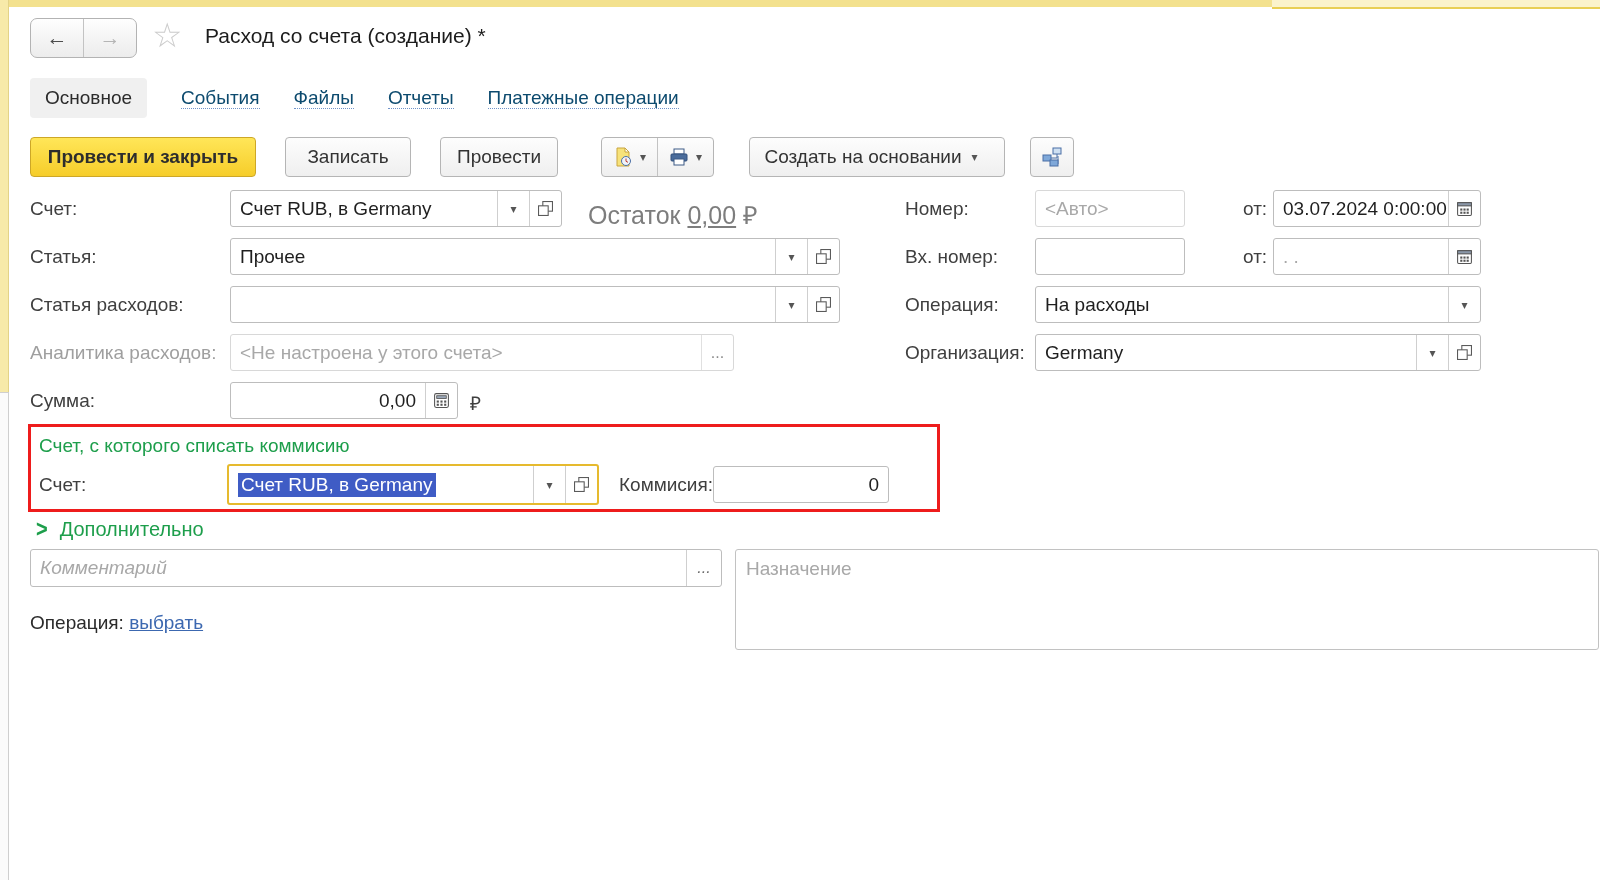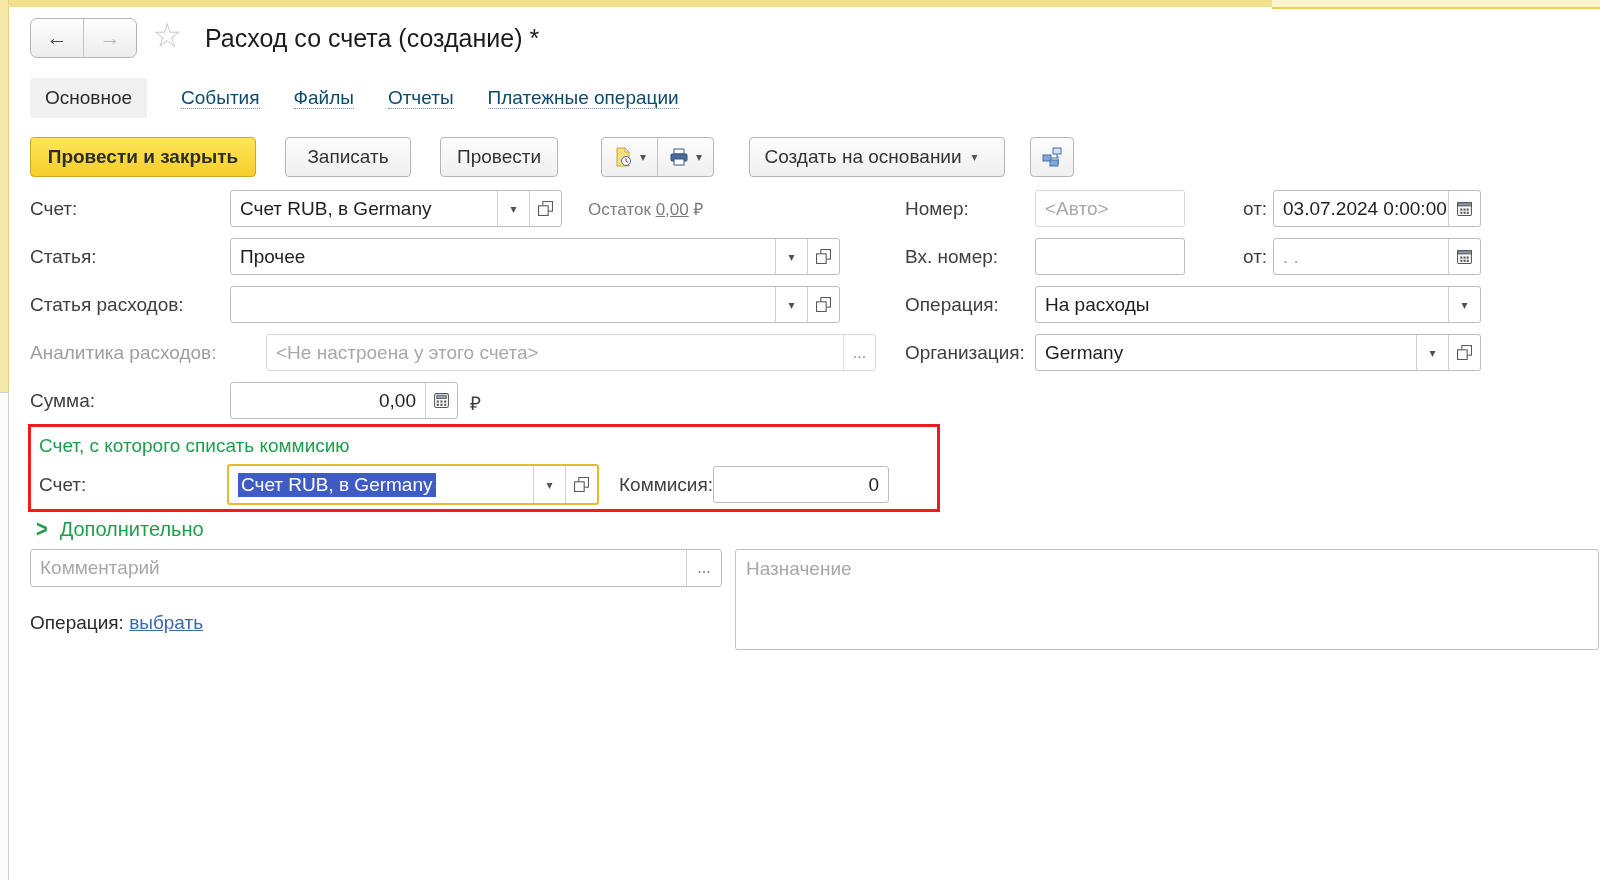--- a/index.html
+++ b/index.html
@@ -12,21 +12,21 @@
   .ts2{left:1272px;top:0;width:328px;height:7px;background:#fbf3cb;border-bottom:2px solid #e9cf55;}
   .ls1{left:0;top:0;width:8px;height:392px;background:#f7eaa9;border-right:1px solid #e3d387;}
   .ls2{left:0;top:392px;width:8px;height:488px;background:#fbfbfb;border-right:1px solid #cfcfcf;border-top:1px solid #cfcfcf;}
 
   
   .navgroup{display:flex;height:38px;border:1px solid #b3b3b3;border-radius:7px;overflow:hidden;
             background:linear-gradient(#fefefe,#ececec);}
   .navbtn{width:52px;display:flex;align-items:center;justify-content:center;font-size:21px;color:#4d4d4d;cursor:pointer;}
   .navbtn.fwd{border-left:1px solid #c3c3c3;color:#b5b5b5;}
   .star{font-size:34px;line-height:1;color:#cccccc;cursor:pointer;}
-  .title{font-size:25px;color:#1c1c1c;white-space:nowrap;}
+  .title{font-size:21px;color:#1c1c1c;white-space:nowrap;}
 
   
   .tabs{display:flex;align-items:center;gap:34px;}
   .tab-active{background:#f0f0f0;border-radius:4px;padding:9px 15px;font-size:19px;color:#2b2b2b;cursor:pointer;}
   .tab-link{font-size:19px;color:#0c4a6e;border-bottom:1px dotted #6f93c9;line-height:1.15;cursor:pointer;}
 
   
   .toolbar{display:flex;align-items:flex-end;}
   .btn{height:40px;display:inline-flex;align-items:center;justify-content:center;padding:0 20px;
        border:1px solid #b5b5b5;border-radius:4px;background:linear-gradient(#fdfdfd,#efefef);
@@ -44,21 +44,21 @@
   .fld{position:absolute;display:flex;align-items:stretch;height:37px;border:1px solid #bdbdbd;
        border-radius:3px;background:#fff;box-sizing:border-box;}
   .fld .txt{flex:1;position:relative;display:flex;align-items:center;padding:0 9px;font-size:19px;
             color:#1f1f1f;overflow:hidden;white-space:nowrap;}
   .txt.right{justify-content:flex-end;}
   .txt.ph{color:#a8a8a8;}
   .fld .cell{flex:0 0 31px;display:flex;align-items:center;justify-content:center;border-left:1px solid #cfcfcf;cursor:pointer;}
   .fld.dis{border-color:#d8d8d8;}
   .fld.focus{border:2px solid #e6ba2e;height:41px;}
   .sel{background:#3f5cc5;color:#fff;padding:1px 3px;}
-  .balance{font-size:17px;color:#7d7d7d;white-space:nowrap;}
+  .balance{font-size:25px;color:#7d7d7d;white-space:nowrap;}
   .balance .u{text-decoration:underline;}
   .cursym{font-size:19px;color:#3f3f3f;}
 
   
   .redbox{left:28px;top:424px;width:912px;height:88px;border:3px solid #ee1c1c;box-sizing:border-box;}
   .greentext{color:#1d9e4b;}
   .sect-title{font-size:19px;}
   .more{font-size:20px;display:flex;align-items:center;gap:12px;cursor:pointer;}
   .more .chev{font-size:20px;font-weight:700;transform:scaleY(1.15);}
 
@@ -180,21 +180,21 @@
     </div>
     <div class="cell">
       <svg width="15" height="15" viewBox="0 0 14 14">
         <rect x="4.5" y="0.5" width="9" height="9" fill="none" stroke="#5a5a5a"></rect>
         <rect x="0.5" y="4.5" width="9" height="9" fill="#ffffff" stroke="#5a5a5a"></rect>
       </svg>
     </div>
   </div>
 
   <div class="abs lbl dis" style="left:30px;top:342px;">Аналитика расходов:</div>
-  <div class="fld dis" style="left:230px;top:334px;width:610px;margin-left:36px;">
+  <div class="fld dis" style="left:230px;top:334px;width:504px;">
     <div class="txt ph">&lt;Не настроена у этого счета&gt;</div>
     <div class="cell" style="border-left-color:#e0e0e0;color:#8b8b8b;font-size:16px;">
       <span>...</span>
     </div>
   </div>
 
   <div class="abs lbl" style="left:30px;top:390px;">Сумма:</div>
   <div class="fld" style="left:230px;top:382px;width:228px;">
     <div class="txt right">0,00</div>
     <div class="cell">
@@ -303,21 +303,21 @@
     <div class="fld" style="left:682px;top:39px;width:176px;">
       <div class="txt right">0</div>
     </div>
   </div>
 
   <div class="abs more greentext" style="left:36px;top:518px;">
     <span class="chev">&gt;</span>
     <span>Дополнительно</span>
   </div>
 
-  <div class="fld" style="left:30px;top:549px;width:692px;height:38px;">
+  <div class="fld" style="left:30px;top:549px;width:692px;height:38px;font-style:italic;">
     <div class="txt ph">Комментарий</div>
     <div class="cell" style="flex-basis:34px;color:#6d6d6d;font-size:16px;">
       <span>...</span>
     </div>
   </div>
 
   <textarea class="abs purpose" style="left: 735px; top: 549px; width: 864px; height: 101px;" placeholder="Назначение"></textarea>
 
   <div class="abs basis" style="left:30px;top:612px;">
     <span>Операция:</span>

